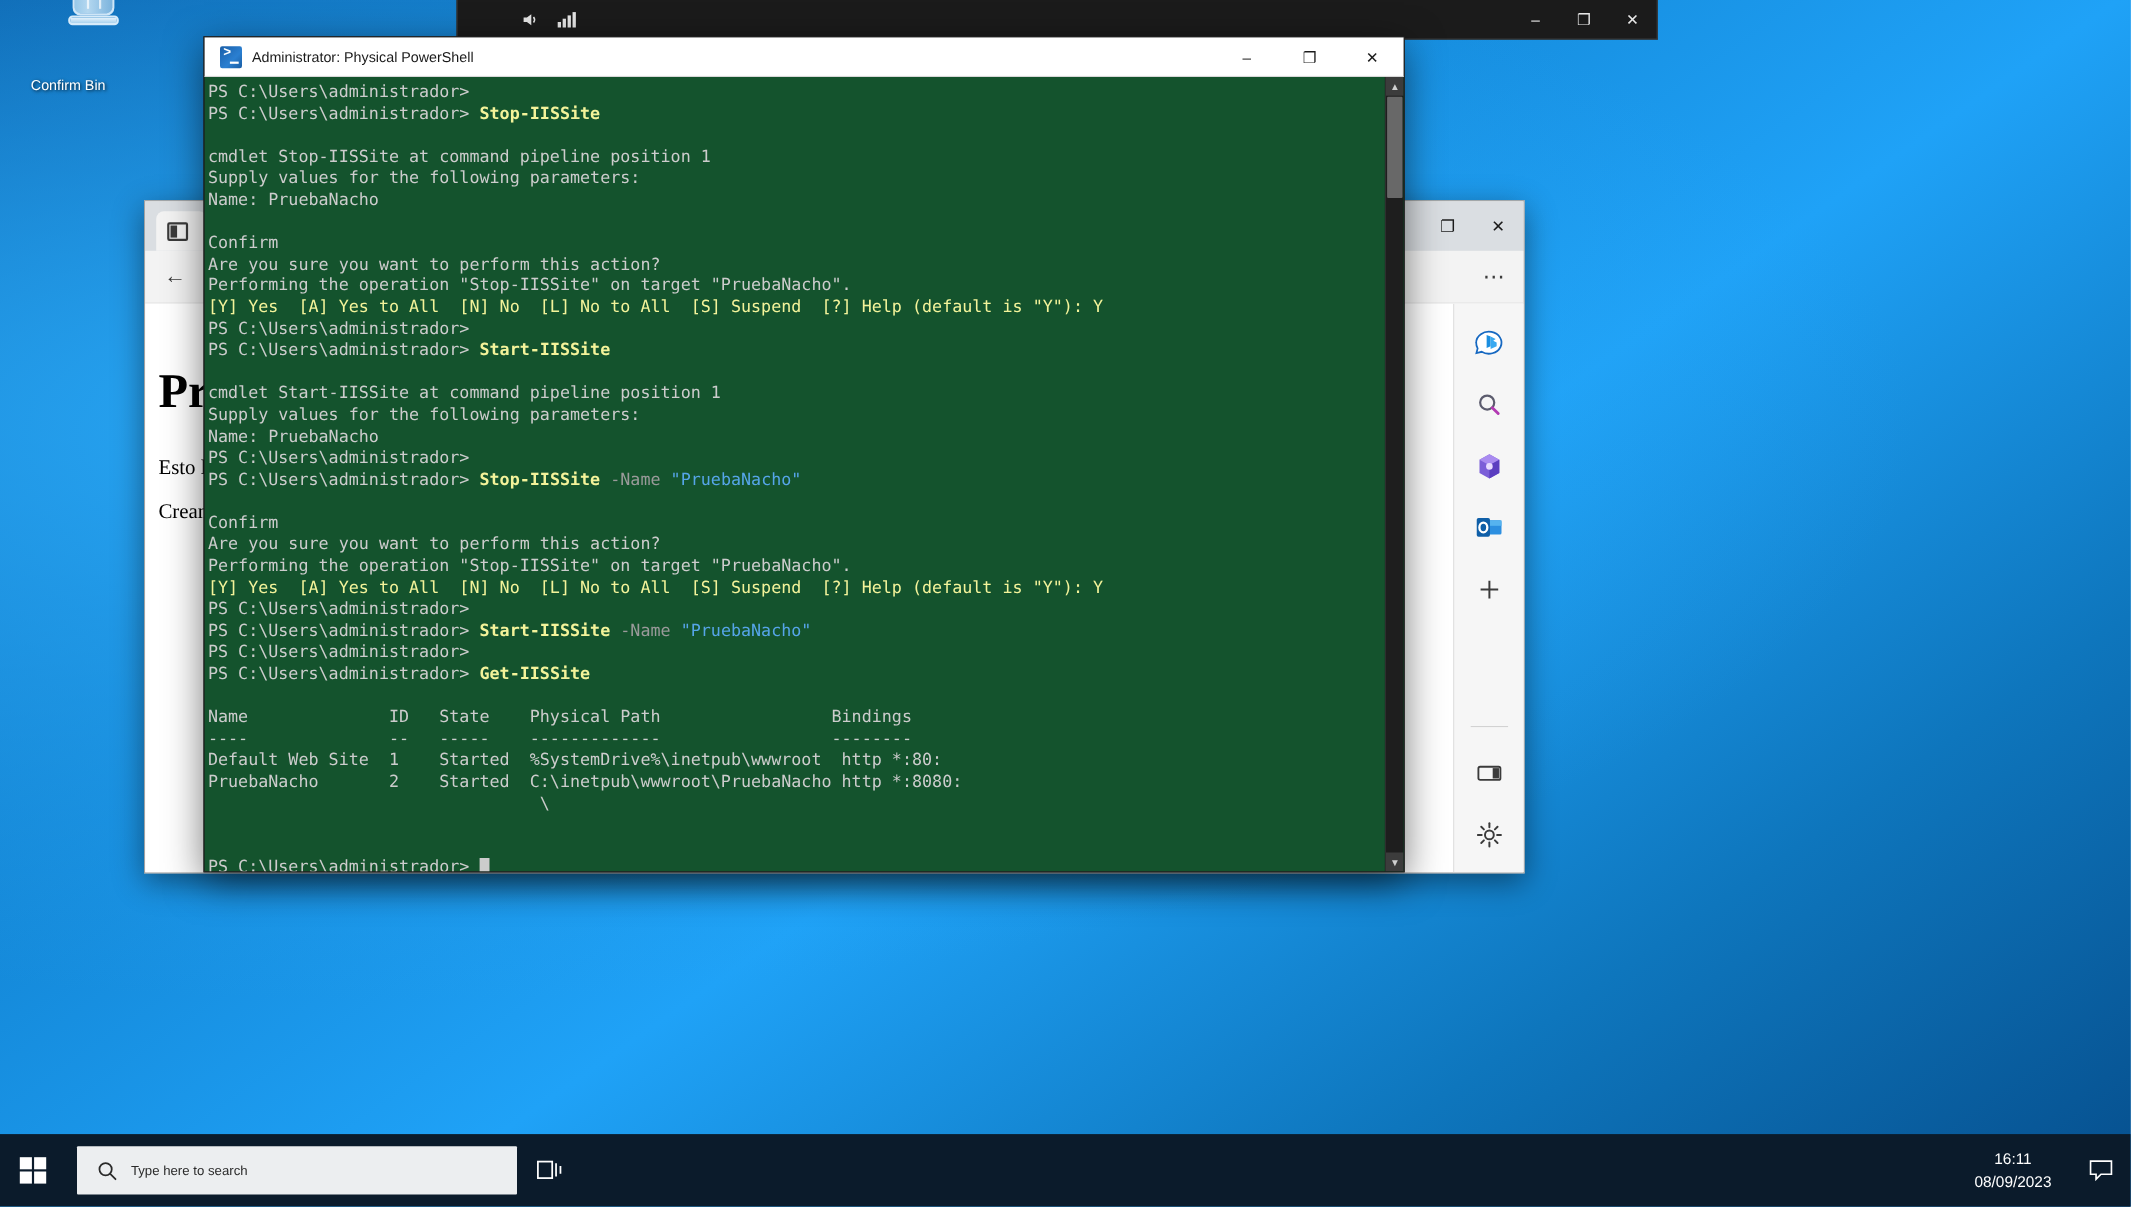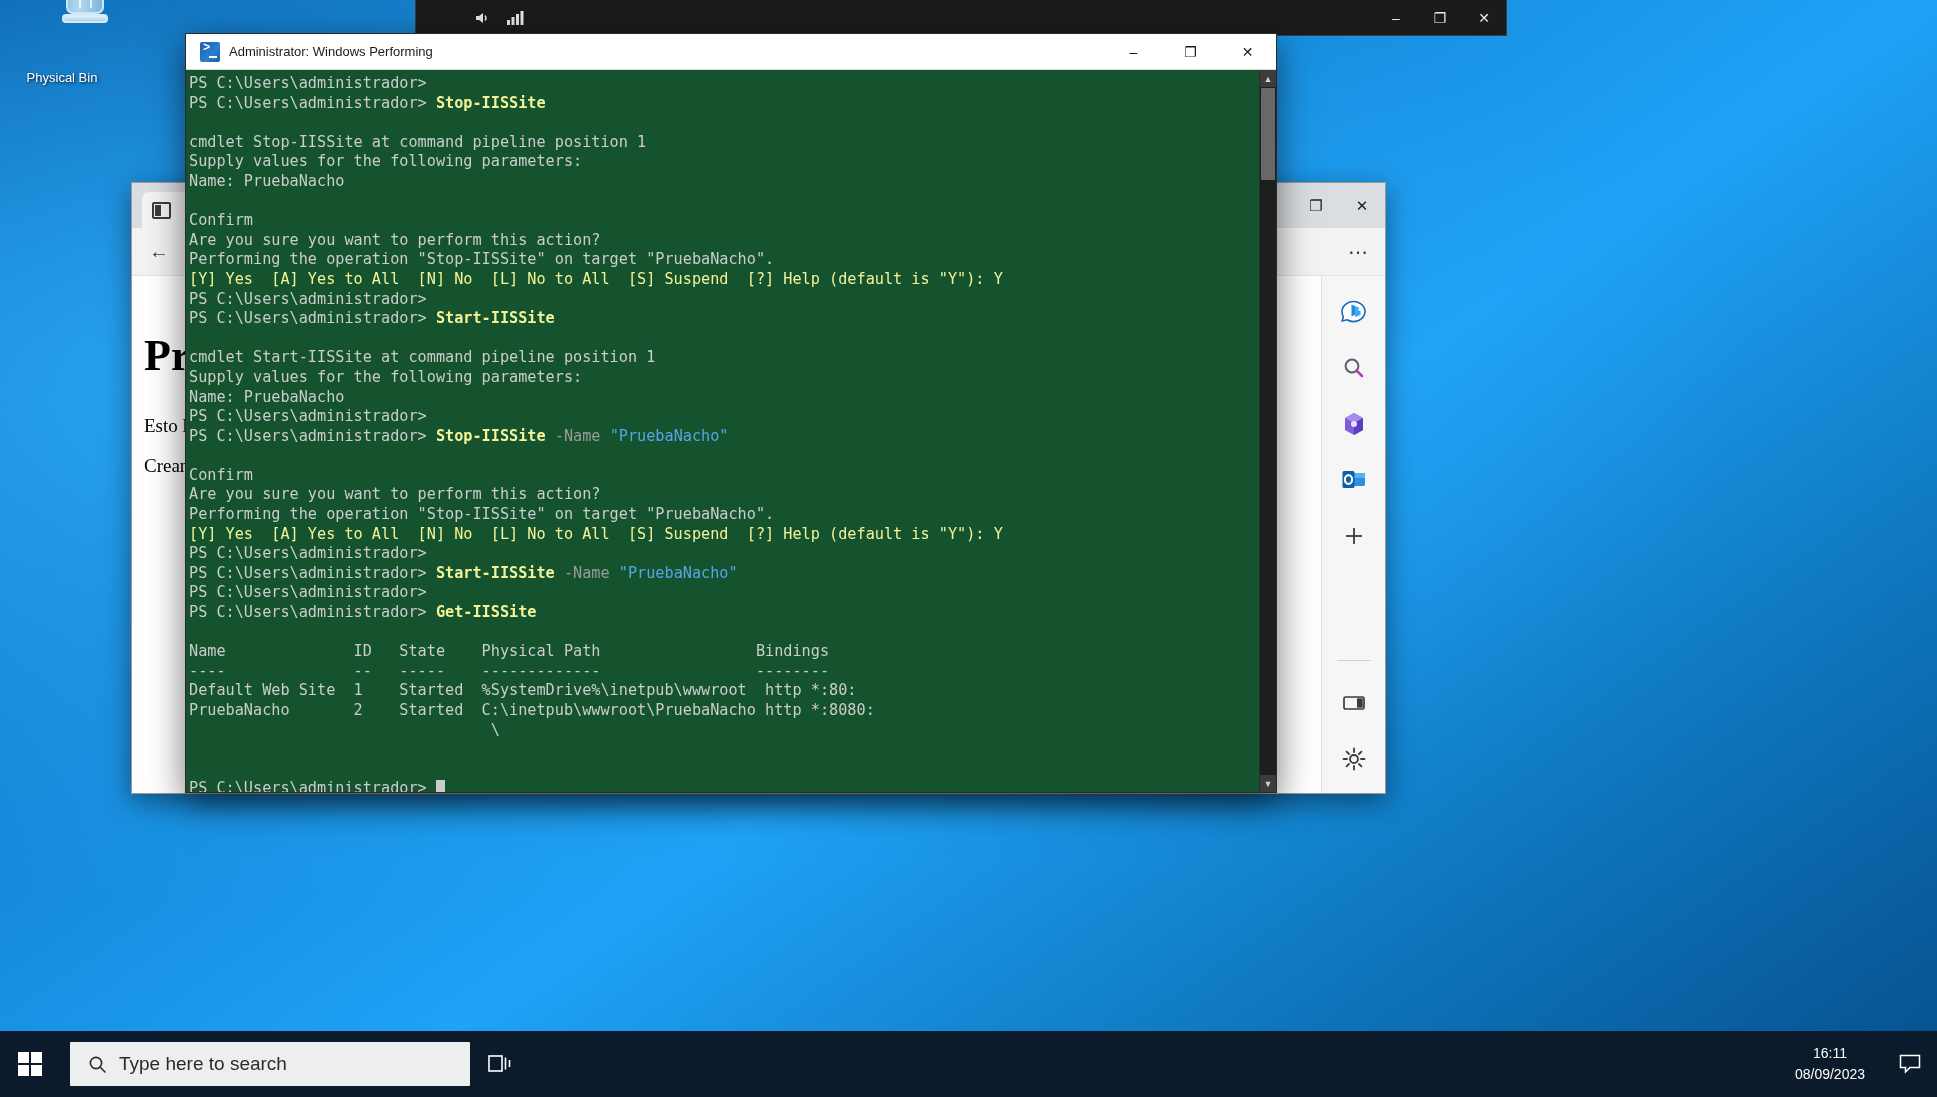--- a/index.html
+++ b/index.html
@@ -212,21 +212,21 @@
   }
   #start-btn {
     width: 60px; height: 66px; display: flex; align-items: center; justify-content: center;
   }
   .win-logo { width: 24px; height: 24px; display: grid; grid-template-columns: 1fr 1fr; grid-gap: 2.5px; }
   .win-logo i { background: #fff; display: block; }
   #search-box {
     width: 400px; height: 44px; margin-left: 10px;
     background: #eceef0; border-radius: 1px;
     display: flex; align-items: center; gap: 12px;
-    padding-left: 18px; color: #2a2a2a; font-size: 19px;
+    padding-left: 18px; color: #2a2a2a; font-size: 12px;
   }
   #task-view { width: 60px; height: 66px; display: flex; align-items: center; justify-content: center; color: #fff; }
   #tray {
     margin-left: auto; display: flex; align-items: center; gap: 0; height: 46px;
   }
   #clock {
     color: #fff; font-size: 14px; text-align: center; line-height: 21px;
     padding: 0 18px;
   }
   #notif {
@@ -238,21 +238,21 @@
 
 <div id="desktop">
 
   <div class="desk-icon" style="left:14px; top:14px;">
     <span class="glyph">
       <span class="bin">
         <span class="bin-lid"></span>
         <span class="bin-body"></span>
       </span>
     </span>
-    <span>Physical Bin</span>
+    <span>Confirm Bin</span>
   </div>
 
   <div class="window" id="edge-window">
     <div id="edge-titlebar">
       <div id="edge-tabstrip">
         <div class="edge-tab">
           <span class="tab-ic"></span>
           <span></span>
         </div>
       </div>
@@ -356,21 +356,21 @@
     <div id="mini-caption">
       <div class="cap-btn">–</div>
       <div class="cap-btn">❐</div>
       <div class="cap-btn close">✕</div>
     </div>
   </div>
 
   <div class="window" id="ps-window">
     <div id="ps-titlebar">
       <span id="ps-icon"></span>
-      <span id="ps-title">Administrator: Windows Performing</span>
+      <span id="ps-title">Administrator: Physical PowerShell</span>
       <span id="ps-caption">
         <span class="cap-btn">–</span>
         <span class="cap-btn">❐</span>
         <span class="cap-btn close">✕</span>
       </span>
     </div>
 
     <div id="ps-console">
       <div id="ps-text"><div class="line"><span class="c-def">PS C:\Users\administrador&gt;</span></div><div class="line"><span class="c-def">PS C:\Users\administrador&gt; </span><span class="c-cmd">Stop-IISSite</span></div><div class="line"><span class="c-def"></span></div><div class="line"><span class="c-def">cmdlet Stop-IISSite at command pipeline position 1</span></div><div class="line"><span class="c-def">Supply values for the following parameters:</span></div><div class="line"><span class="c-def">Name: PruebaNacho</span></div><div class="line"><span class="c-def"></span></div><div class="line"><span class="c-def">Confirm</span></div><div class="line"><span class="c-def">Are you sure you want to perform this action?</span></div><div class="line"><span class="c-def">Performing the operation "Stop-IISSite" on target "PruebaNacho".</span></div><div class="line"><span class="c-warn">[Y] Yes  [A] Yes to All  [N] No  [L] No to All  [S] Suspend  [?] Help (default is "Y"): Y</span></div><div class="line"><span class="c-def">PS C:\Users\administrador&gt;</span></div><div class="line"><span class="c-def">PS C:\Users\administrador&gt; </span><span class="c-cmd">Start-IISSite</span></div><div class="line"><span class="c-def"></span></div><div class="line"><span class="c-def">cmdlet Start-IISSite at command pipeline position 1</span></div><div class="line"><span class="c-def">Supply values for the following parameters:</span></div><div class="line"><span class="c-def">Name: PruebaNacho</span></div><div class="line"><span class="c-def">PS C:\Users\administrador&gt;</span></div><div class="line"><span class="c-def">PS C:\Users\administrador&gt; </span><span class="c-cmd">Stop-IISSite</span><span class="c-par"> -Name </span><span class="c-str">"PruebaNacho"</span></div><div class="line"><span class="c-def"></span></div><div class="line"><span class="c-def">Confirm</span></div><div class="line"><span class="c-def">Are you sure you want to perform this action?</span></div><div class="line"><span class="c-def">Performing the operation "Stop-IISSite" on target "PruebaNacho".</span></div><div class="line"><span class="c-warn">[Y] Yes  [A] Yes to All  [N] No  [L] No to All  [S] Suspend  [?] Help (default is "Y"): Y</span></div><div class="line"><span class="c-def">PS C:\Users\administrador&gt;</span></div><div class="line"><span class="c-def">PS C:\Users\administrador&gt; </span><span class="c-cmd">Start-IISSite</span><span class="c-par"> -Name </span><span class="c-str">"PruebaNacho"</span></div><div class="line"><span class="c-def">PS C:\Users\administrador&gt;</span></div><div class="line"><span class="c-def">PS C:\Users\administrador&gt; </span><span class="c-cmd">Get-IISSite</span></div><div class="line"><span class="c-def"></span></div><div class="line"><span class="c-def">Name              ID   State    Physical Path                 Bindings</span></div><div class="line"><span class="c-def">----              --   -----    -------------                 --------</span></div><div class="line"><span class="c-def">Default Web Site  1    Started  %SystemDrive%\inetpub\wwwroot  http *:80:</span></div><div class="line"><span class="c-def">PruebaNacho       2    Started  C:\inetpub\wwwroot\PruebaNacho http *:8080:</span></div><div class="line"><span class="c-def">                                 \</span></div><div class="line"><span class="c-def"></span></div><div class="line"><span class="c-def"></span></div><div class="line"><span class="c-def">PS C:\Users\administrador&gt; </span><span class="cursor"></span></div></div>
       <div id="ps-scrollbar">

